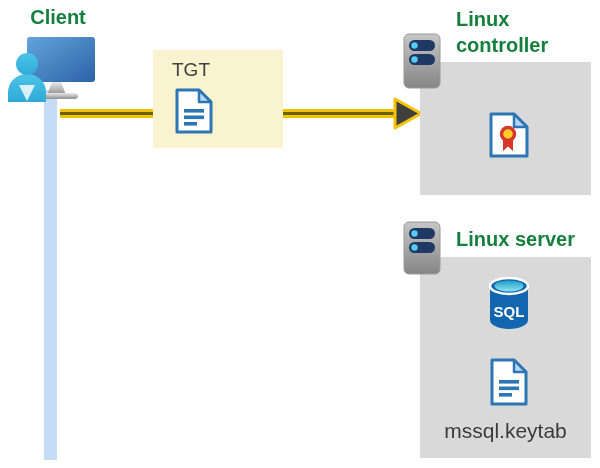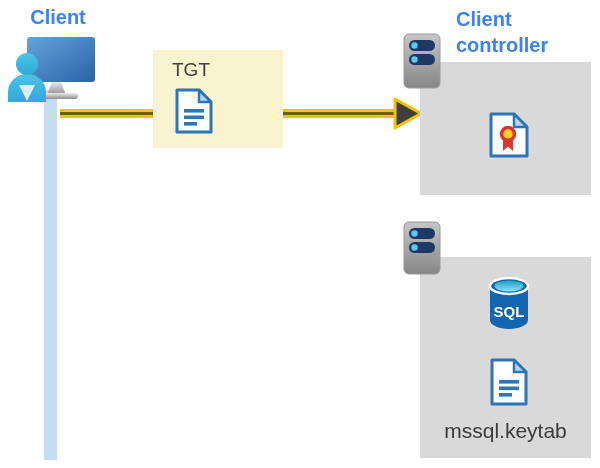--- a/index.html
+++ b/index.html
@@ -1,21 +1,21 @@
 <!DOCTYPE html>
 <html><head>
 <meta charset="utf-8">
 <style>
   html,body{margin:0;padding:0;background:#fff;}
   #stage{
     position:relative;width:600px;height:468px;background:#ffffff;overflow:hidden;
     font-family:"Liberation Sans", sans-serif;
   }
   .abs{position:absolute;}
-  .title{font-weight:700;font-size:20px;color:#3b82f6;line-height:26px;}
+  .title{font-weight:700;font-size:20px;color:#15803d;line-height:26px;}
   #client-label{left:8px;top:4px;width:100px;text-align:center;}
   #client-line{left:44px;top:90px;width:13px;height:370px;background:#c5dcf7;}
   #client-icon{left:8px;top:28px;}
   .shaft{height:9px;background:linear-gradient(to bottom,#f3c300 0 3px,#6e6100 3px 6px,#f3c300 6px 9px);}
   #arrow-shaft-left{left:60px;top:109px;width:93px;}
   #arrow-shaft-right{left:283px;top:109px;width:112px;}
   #arrow-head{left:393px;top:97px;}
   #ticket-box{left:153px;top:50px;width:130px;height:98px;background:#faf3cf;}
   .ticket-col{top:57px;width:50px;text-align:left;}
   #ticket-tgt{left:172px;}
@@ -79,21 +79,21 @@
     </defs>
     <rect x="19" y="9" width="68" height="45" rx="3" fill="url(#gmon)"></rect>
     <polygon points="44,54 53,54 58,67 39,67" fill="url(#gstand)"></polygon>
     <rect x="36" y="65" width="34" height="6" rx="3" fill="url(#gstand)"></rect>
     <path d="M0,74 L0,64 A19,18 0 0 1 38,64 L38,74 Z" fill="url(#gcyan)"></path>
     <polygon points="11,57 27,57 19,73" fill="#d9eff9"></polygon>
     <circle cx="19" cy="36" r="11" fill="url(#gcyan)"></circle>
   </svg>
 
   <div class="abs group-box" id="dc-box"></div>
-  <div class="abs title" id="dc-label">Client controller</div>
+  <div class="abs title" id="dc-label">Linux controller</div>
   <svg class="abs" id="dc-server-icon" width="38" height="56" viewBox="0 0 38 56">
     <defs>
       <linearGradient id="gsrv1" x1="0" y1="0" x2="0" y2="1">
         <stop offset="0" stop-color="#c6c6c6"></stop>
           <stop offset="1" stop-color="#868686"></stop>
       </linearGradient>
     </defs>
     <rect x="1" y="1" width="36" height="54" rx="5" fill="url(#gsrv1)" stroke="#9a9a9a"></rect>
     <rect x="6" y="7" width="26" height="11" rx="5.5" fill="#1f3864"></rect>
     <circle cx="11.5" cy="12.5" r="3.2" fill="#56ccf2"></circle>
@@ -101,20 +101,21 @@
     <circle cx="11.5" cy="26.5" r="3.2" fill="#56ccf2"></circle>
   </svg>
   <svg class="abs" id="cert-icon" width="44" height="50" viewBox="0 0 44 50">
     <polygon points="4,4 27,4 40,17 40,46 4,46" fill="#ffffff" stroke="#2e75b6" stroke-width="3" stroke-linejoin="round"></polygon>
     <polygon points="27,4 27,17 40,17" fill="#b9d7f0" stroke="#2e75b6" stroke-width="2.5" stroke-linejoin="round"></polygon>
     <polygon points="16,29 26,29 26,41 21,36.5 16,41" fill="#d9372e"></polygon>
     <circle cx="21" cy="24" r="6.5" fill="#ffce29" stroke="#d9372e" stroke-width="3.5"></circle>
   </svg>
 
   <div class="abs group-box" id="linux-box"></div>
+  <div class="abs title" id="linux-label">Linux server</div>
   <svg class="abs" id="linux-server-icon" width="38" height="54" viewBox="0 0 38 54">
     <defs>
       <linearGradient id="gsrv2" x1="0" y1="0" x2="0" y2="1">
         <stop offset="0" stop-color="#c6c6c6"></stop>
           <stop offset="1" stop-color="#868686"></stop>
       </linearGradient>
     </defs>
     <rect x="1" y="1" width="36" height="52" rx="5" fill="url(#gsrv2)" stroke="#9a9a9a"></rect>
     <rect x="6" y="7" width="26" height="11" rx="5.5" fill="#1f3864"></rect>
     <circle cx="11.5" cy="12.5" r="3.2" fill="#56ccf2"></circle>

